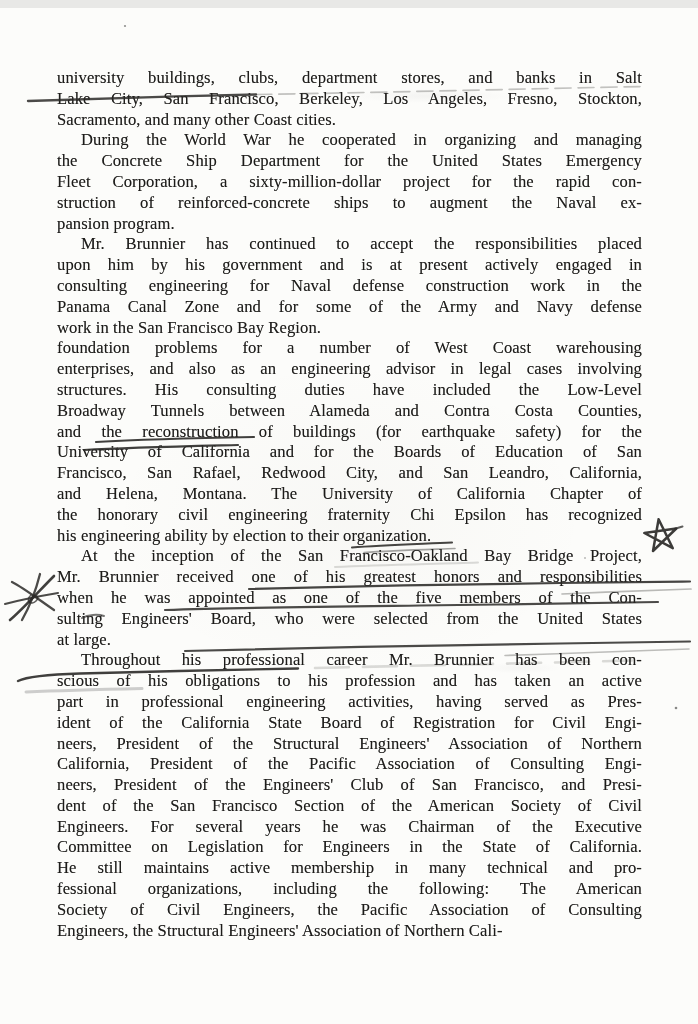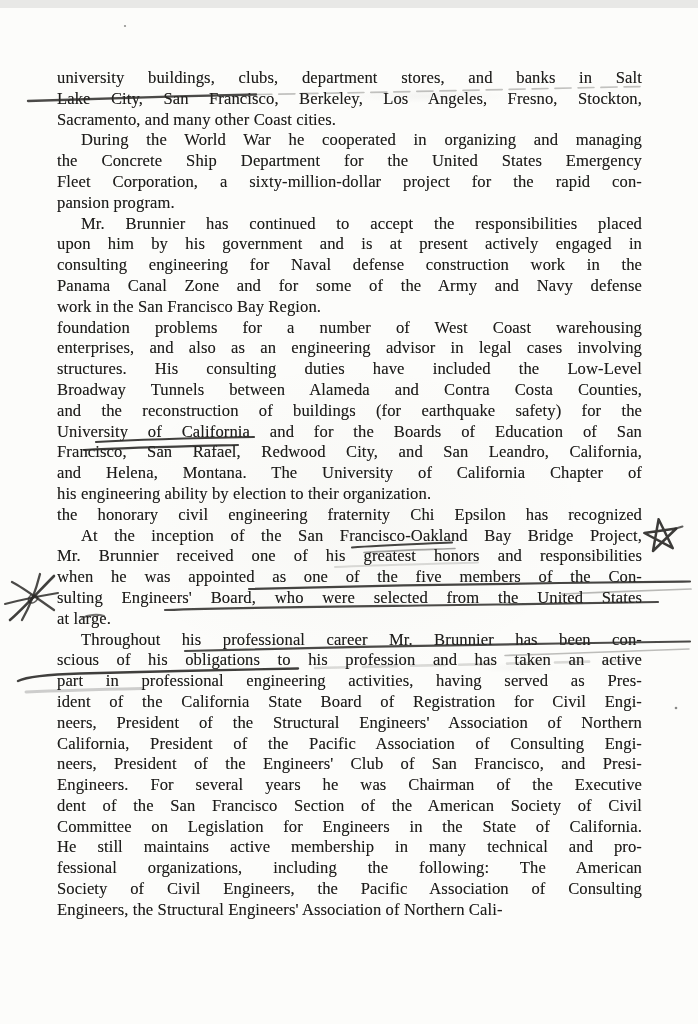--- a/index.html
+++ b/index.html
@@ -44,50 +44,51 @@
 
 <div id="page">
 
   <div id="text-block">
       <div class="tline">university buildings, clubs, department stores, and banks in Salt</div>
       <div class="tline">Lake City, San Francisco, Berkeley, Los Angeles, Fresno, Stockton,</div>
       <div class="tline last">Sacramento, and many other Coast cities.</div>
       <div class="tline indent">During the World War he cooperated in organizing and managing</div>
       <div class="tline">the Concrete Ship Department for the United States Emergency</div>
       <div class="tline">Fleet Corporation, a sixty-million-dollar project for the rapid con-</div>
+      <div class="tline">struction of reinforced-concrete ships to augment the Naval ex-</div>
       <div class="tline last">pansion program.</div>
       <div class="tline indent">Mr. Brunnier has continued to accept the responsibilities placed</div>
       <div class="tline">upon him by his government and is at present actively engaged in</div>
       <div class="tline">consulting engineering for Naval defense construction work in the</div>
       <div class="tline">Panama Canal Zone and for some of the Army and Navy defense</div>
       <div class="tline last">work in the San Francisco Bay Region.</div>
       <div class="tline">foundation problems for a number of West Coast warehousing</div>
       <div class="tline">enterprises, and also as an engineering advisor in legal cases involving</div>
       <div class="tline">structures.  His consulting duties have included the Low-Level</div>
       <div class="tline">Broadway Tunnels between Alameda and Contra Costa Counties,</div>
       <div class="tline">and the reconstruction of buildings (for earthquake safety) for the</div>
       <div class="tline">University of California and for the Boards of Education of San</div>
       <div class="tline">Francisco, San Rafael, Redwood City, and San Leandro, California,</div>
       <div class="tline">and Helena, Montana.  The University of California Chapter of</div>
+      <div class="tline">the honorary civil engineering fraternity Chi Epsilon has recognized</div>
       <div class="tline last">his engineering ability by election to their organization.</div>
-      <div class="tline">the honorary civil engineering fraternity Chi Epsilon has recognized</div>
       <div class="tline indent">At the inception of the San Francisco-Oakland Bay Bridge Project,</div>
       <div class="tline">Mr. Brunnier received one of his greatest honors and responsibilities</div>
       <div class="tline">when he was appointed as one of the five members of the Con-</div>
       <div class="tline">sulting Engineers' Board, who were selected from the United States</div>
       <div class="tline last">at large.</div>
       <div class="tline indent">Throughout his professional career Mr. Brunnier has been con-</div>
       <div class="tline">scious of his obligations to his profession and has taken an active</div>
       <div class="tline">part in professional engineering activities, having served as Pres-</div>
       <div class="tline">ident of the California State Board of Registration for Civil Engi-</div>
       <div class="tline">neers, President of the Structural Engineers' Association of Northern</div>
       <div class="tline">California, President of the Pacific Association of Consulting Engi-</div>
       <div class="tline">neers, President of the Engineers' Club of San Francisco, and Presi-</div>
+      <div class="tline">dent of the San Francisco Section of the American Society of Civil</div>
       <div class="tline">Engineers.  For several years he was Chairman of the Executive</div>
-      <div class="tline">dent of the San Francisco Section of the American Society of Civil</div>
       <div class="tline">Committee on Legislation for Engineers in the State of California.</div>
       <div class="tline">He still maintains active membership in many technical and pro-</div>
       <div class="tline">fessional organizations, including the following:  The American</div>
       <div class="tline">Society of Civil Engineers, the Pacific Association of Consulting</div>
       <div class="tline last">Engineers, the Structural Engineers' Association of Northern Cali-</div>
     </div>
 
   <svg id="pencil-overlay" viewBox="0 0 698 1024">
 
     <g>

